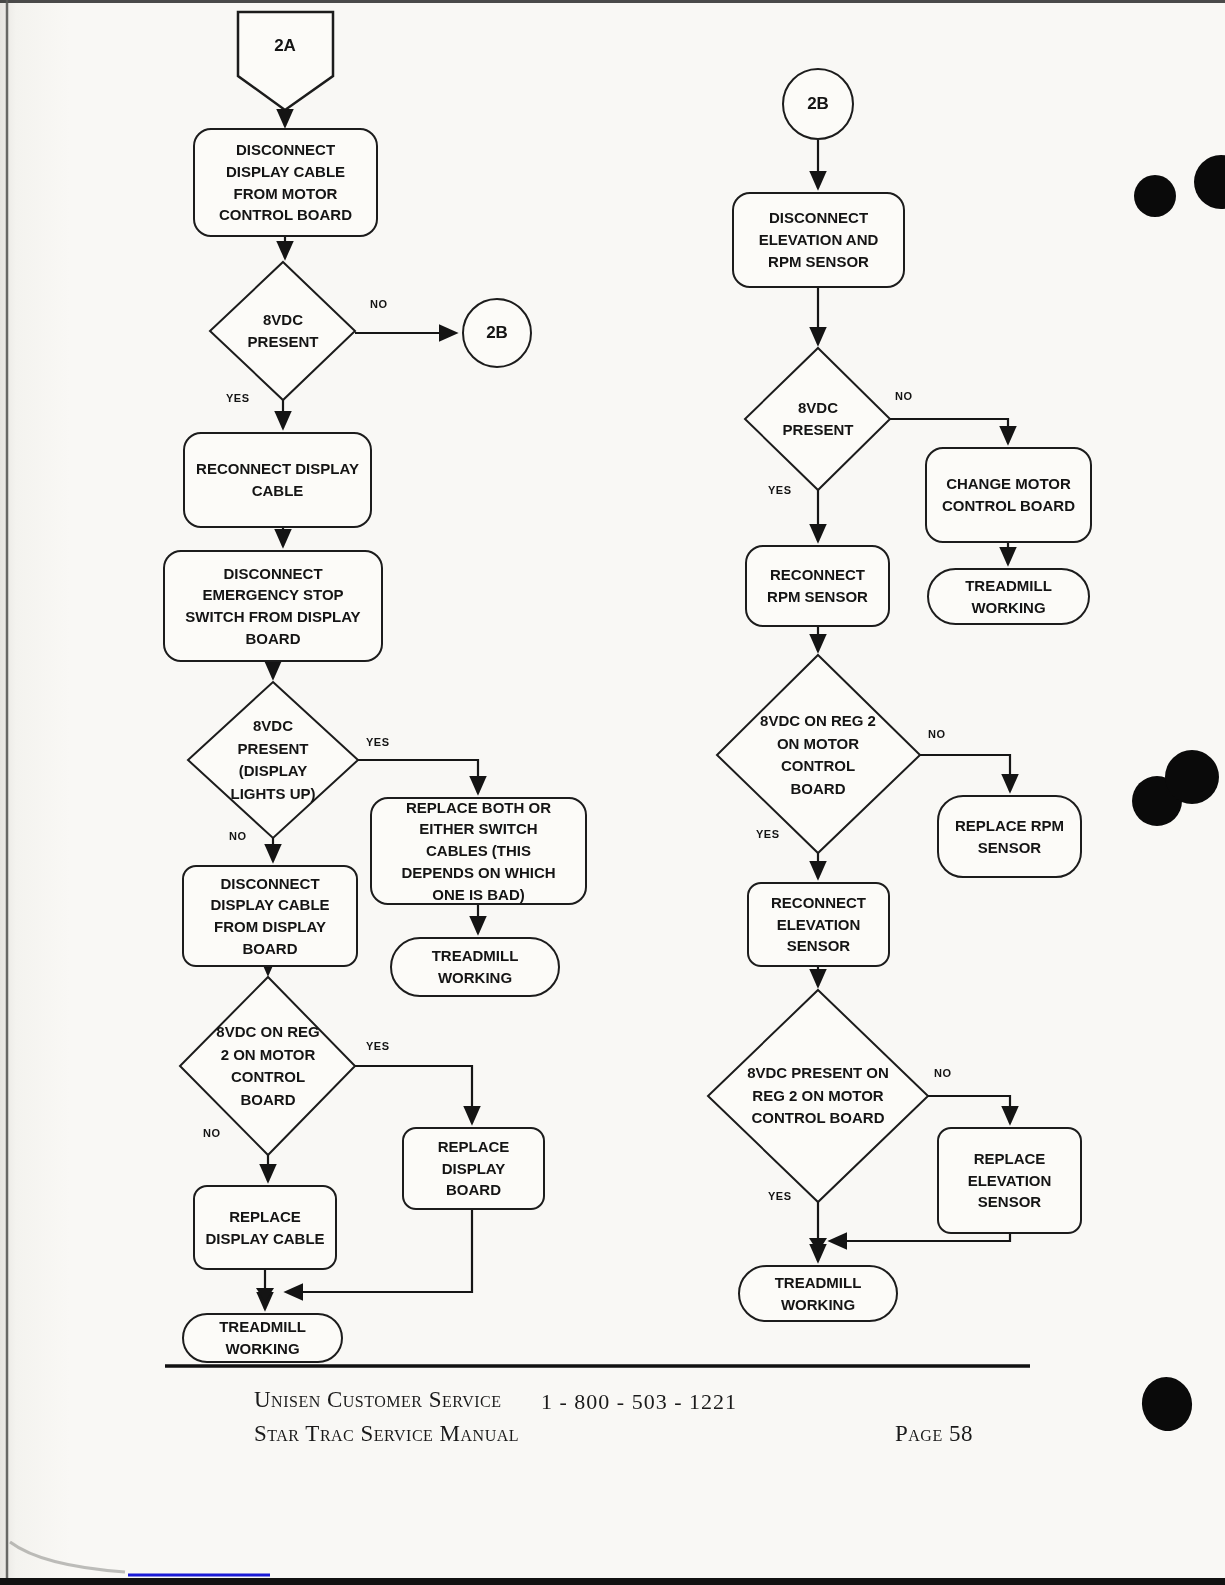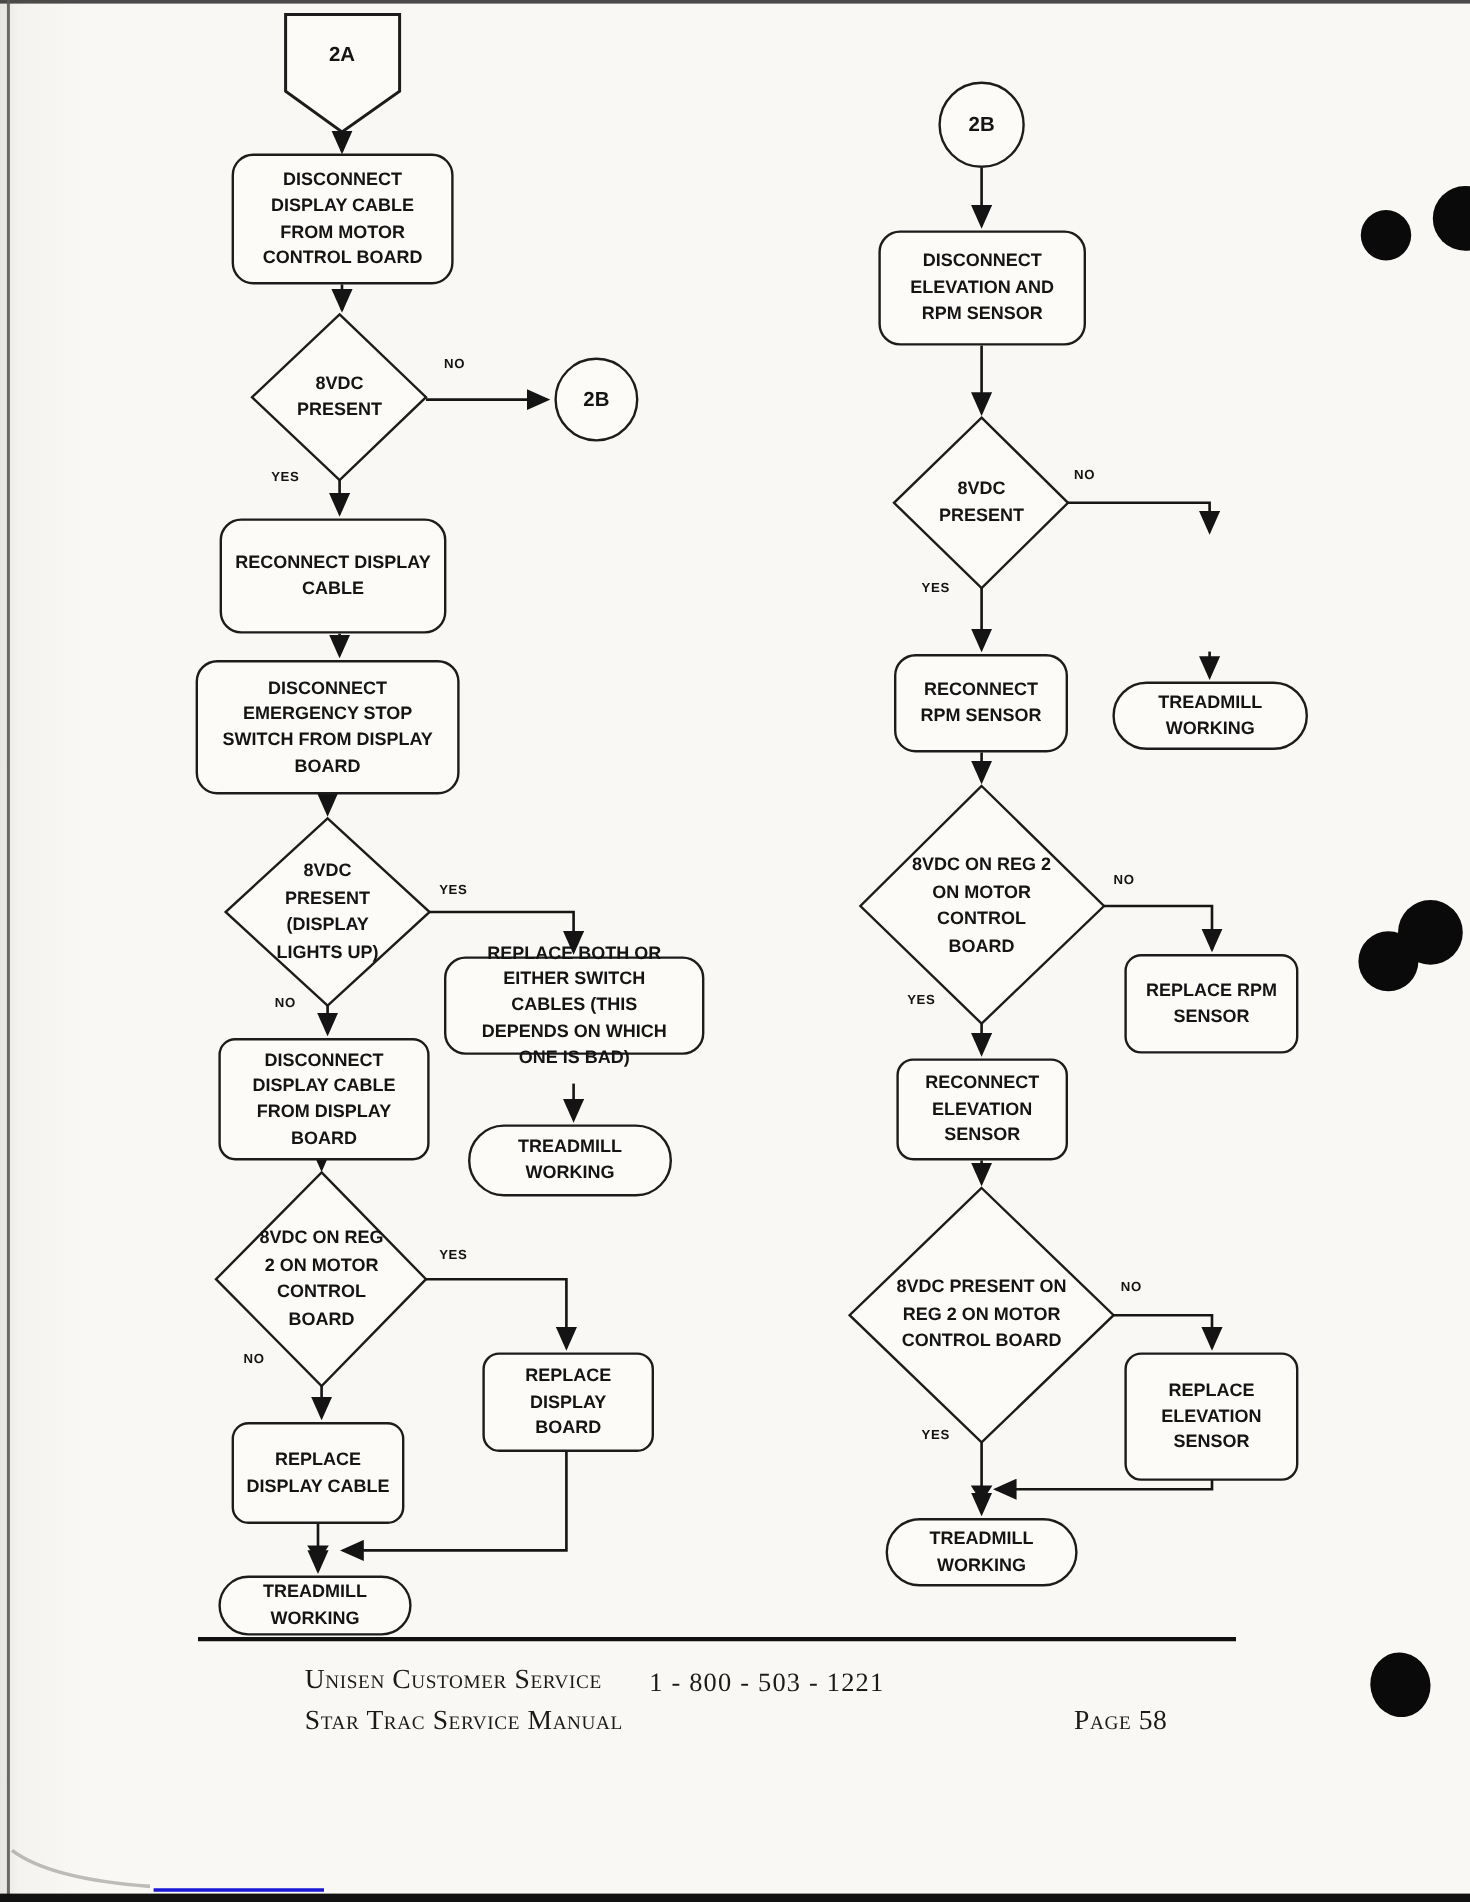--- a/index.html
+++ b/index.html
@@ -110,50 +110,51 @@
   <div class="elabel" style="left:226px;top:392px;">YES</div>
 
   <div class="node rounded" style="left:183px;top:432px;width:189px;height:96px;">RECONNECT DISPLAY CABLE</div>
 
   <div class="node rounded" style="left:163px;top:550px;width:220px;height:112px;padding:6px 12px;">DISCONNECT EMERGENCY STOP SWITCH FROM DISPLAY BOARD</div>
 
   <div class="dlabel" style="left:228px;top:712px;width:90px;height:96px;">8VDC PRESENT (DISPLAY LIGHTS UP)</div>
   <div class="elabel" style="left:366px;top:736px;">YES</div>
   <div class="elabel" style="left:229px;top:830px;">NO</div>
 
-  <div class="node rounded" style="left:370px;top:797px;width:217px;height:82px;padding:6px 16px;">REPLACE BOTH OR EITHER SWITCH CABLES (THIS DEPENDS ON WHICH ONE IS BAD)</div>
+  <div class="node rounded" style="left:370px;top:797px;width:217px;height:108px;padding:6px 16px;">REPLACE BOTH OR EITHER SWITCH CABLES (THIS DEPENDS ON WHICH ONE IS BAD)</div>
   <div class="node stadium" style="left:390px;top:937px;width:170px;height:60px;padding:0 26px;">TREADMILL WORKING</div>
 
   <div class="node rounded" style="left:182px;top:865px;width:176px;height:102px;border-radius:14px;">DISCONNECT DISPLAY CABLE FROM DISPLAY BOARD</div>
 
   <div class="dlabel" style="left:212px;top:1006px;width:112px;height:120px;">8VDC ON REG 2 ON MOTOR CONTROL BOARD</div>
   <div class="elabel" style="left:366px;top:1040px;">YES</div>
   <div class="elabel" style="left:203px;top:1127px;">NO</div>
 
   <div class="node rounded" style="left:402px;top:1127px;width:143px;height:83px;border-radius:14px;">REPLACE DISPLAY BOARD</div>
   <div class="node rounded" style="left:193px;top:1185px;width:144px;height:85px;border-radius:14px;">REPLACE DISPLAY CABLE</div>
   <div class="node stadium" style="left:182px;top:1313px;width:161px;height:50px;padding:0 24px;">TREADMILL WORKING</div>
 
   <div class="node circle" style="left:782px;top:68px;width:72px;height:72px;">2B</div>
 
   <div class="node rounded" style="left:732px;top:192px;width:173px;height:96px;">DISCONNECT ELEVATION AND RPM SENSOR</div>
 
   <div class="dlabel" style="left:773px;top:389px;width:90px;height:60px;">8VDC PRESENT</div>
   <div class="elabel" style="left:895px;top:390px;">NO</div>
   <div class="elabel" style="left:768px;top:484px;">YES</div>
 
+  <div class="node rounded" style="left:925px;top:447px;width:167px;height:96px;">CHANGE MOTOR CONTROL BOARD</div>
   <div class="node stadium" style="left:927px;top:568px;width:163px;height:57px;padding:0 26px;">TREADMILL WORKING</div>
 
   <div class="node rounded" style="left:745px;top:545px;width:145px;height:82px;">RECONNECT RPM SENSOR</div>
 
   <div class="dlabel" style="left:755px;top:695px;width:126px;height:120px;">8VDC ON REG 2 ON MOTOR CONTROL BOARD</div>
   <div class="elabel" style="left:928px;top:728px;">NO</div>
   <div class="elabel" style="left:756px;top:828px;">YES</div>
 
-  <div class="node rounded" style="left:937px;top:795px;width:145px;height:83px;border-radius:14px;">REPLACE RPM SENSOR</div>
+  <div class="node rounded" style="left:937px;top:795px;width:145px;height:83px;border-radius:26px;">REPLACE RPM SENSOR</div>
   <div class="node rounded" style="left:747px;top:882px;width:143px;height:85px;border-radius:14px;">RECONNECT ELEVATION SENSOR</div>
 
   <div class="dlabel" style="left:742px;top:1036px;width:152px;height:120px;">8VDC PRESENT ON REG 2 ON MOTOR CONTROL BOARD</div>
   <div class="elabel" style="left:934px;top:1067px;">NO</div>
   <div class="elabel" style="left:768px;top:1190px;">YES</div>
 
   <div class="node rounded" style="left:937px;top:1127px;width:145px;height:107px;border-radius:14px;">REPLACE ELEVATION SENSOR</div>
   <div class="node stadium" style="left:738px;top:1265px;width:160px;height:57px;padding:0 24px;">TREADMILL WORKING</div>
 
   <div class="footer-text" style="left:254px;top:1387px;">Unisen Customer Service</div>

